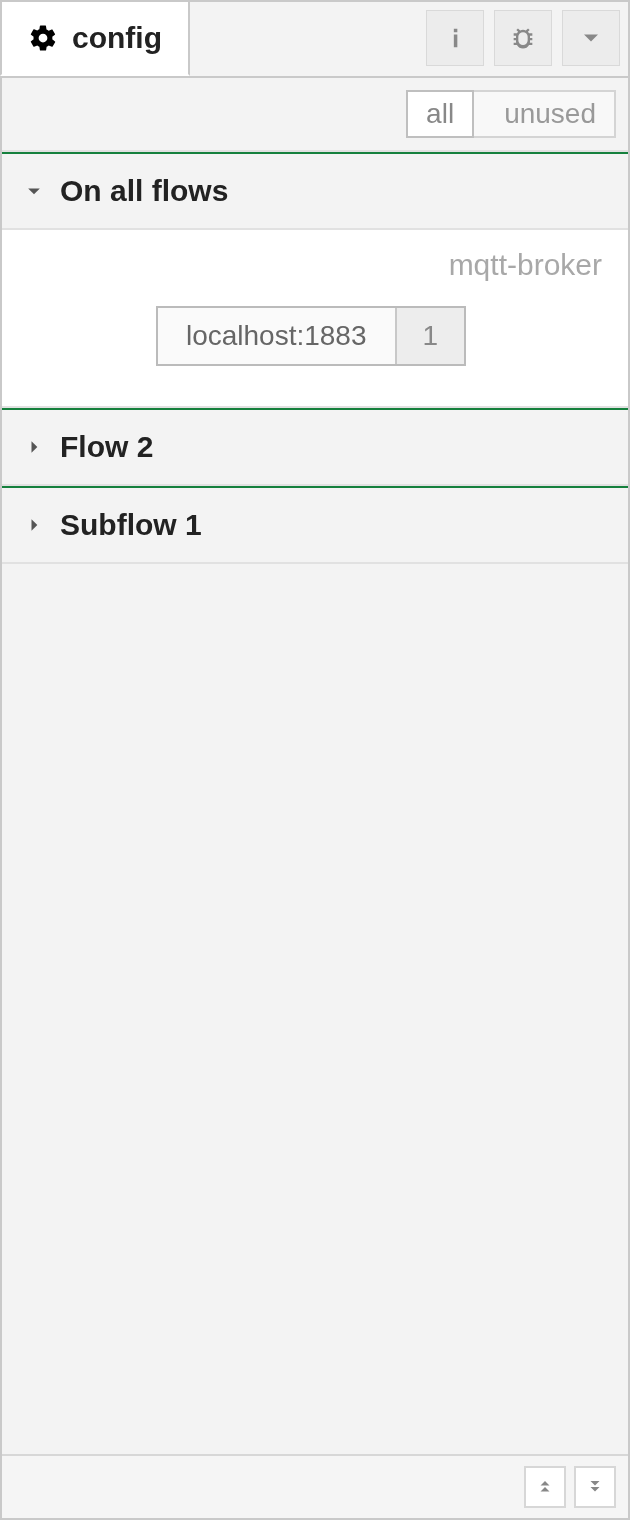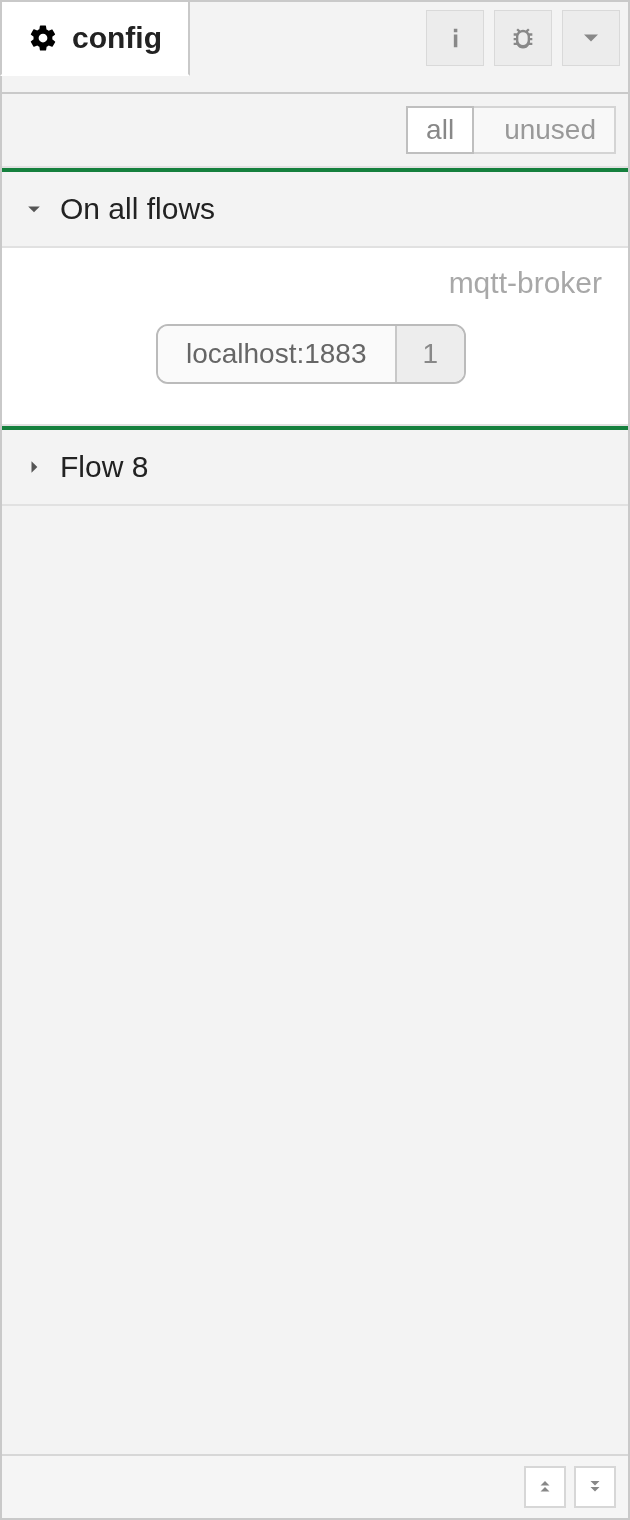--- a/index.html
+++ b/index.html
@@ -16,21 +16,21 @@
     border: 2px solid #c9c9c9;
     display: flex;
     flex-direction: column;
     background: #f3f3f3;
   }
 
   
   .header {
     display: flex;
     align-items: flex-start;
-    height: 92px;
+    height: 76px;
     border-bottom: 2px solid #c9c9c9;
     background: #f3f3f3;
     position: relative;
   }
   .tab {
     display: flex;
     align-items: center;
     gap: 14px;
     height: 76px;
     padding: 0 26px;
@@ -87,23 +87,23 @@
     border-color: #bfbfbf;
   }
 
   
   .cat {
     display: flex;
     align-items: center;
     gap: 16px;
     padding: 20px 22px;
     font-size: 30px;
-    font-weight: 400;
+    font-weight: 700;
     color: #222;
-    border-top: 4px solid #15803d;
+    border-top: 2px solid #15803d;
     border-bottom: 2px solid #e1e1e1;
     cursor: pointer;
   }
   .cat:first-of-type { border-top: none; }
   .cat svg { width: 20px; height: 20px; fill: #555; flex-shrink: 0; }
 
   
   .node-block {
     background: #fff;
     padding: 12px 26px 40px 18px;
@@ -113,21 +113,21 @@
     text-align: right;
     font-size: 30px;
     color: #a8a8a8;
     padding: 6px 0 24px 0;
   }
   .node-row { display: flex; justify-content: center; }
   .node {
     display: flex;
     align-items: flex-start;
     border: 2px solid #bbb;
-    border-radius: 12px;
+    border-radius: 0;
     overflow: hidden;
     cursor: pointer;
   }
   .node-name {
     padding: 12px 28px;
     font-size: 28px;
     color: #666;
     background: #fafafa;
   }
   .node-count {
@@ -219,23 +219,29 @@
         <div class="node-name">localhost:1883</div>
         <div class="node-count">1</div>
       </div>
     </div>
   </div>
 
   <div class="cat">
     <svg viewBox="0 0 24 24">
         <path d="M9 5l7 7-7 7z"></path>
       </svg>
-    <span>Flow 8</span>
-  </div>
-
+    <span>Flow 2</span>
+  </div>
+
+  <div class="cat" style="border-bottom:2px solid #e1e1e1">
+    <svg viewBox="0 0 24 24">
+        <path d="M9 5l7 7-7 7z"></path>
+      </svg>
+    <span>Subflow 1</span>
+  </div>
 
   <div class="flex-fill"></div>
 
   <div class="footer">
     <div class="fbtn">
       <svg viewBox="0 0 24 24">
           <path d="M12 4l-6 6h12zM12 12l-6 6h12z"></path>
         </svg>
     </div>
     <div class="fbtn">

